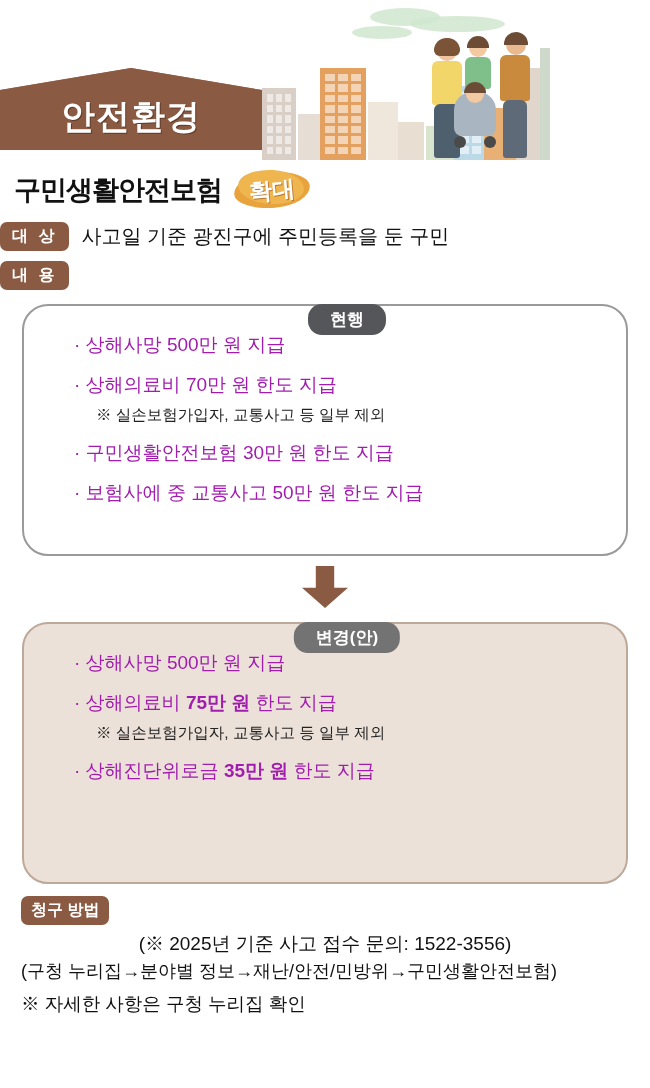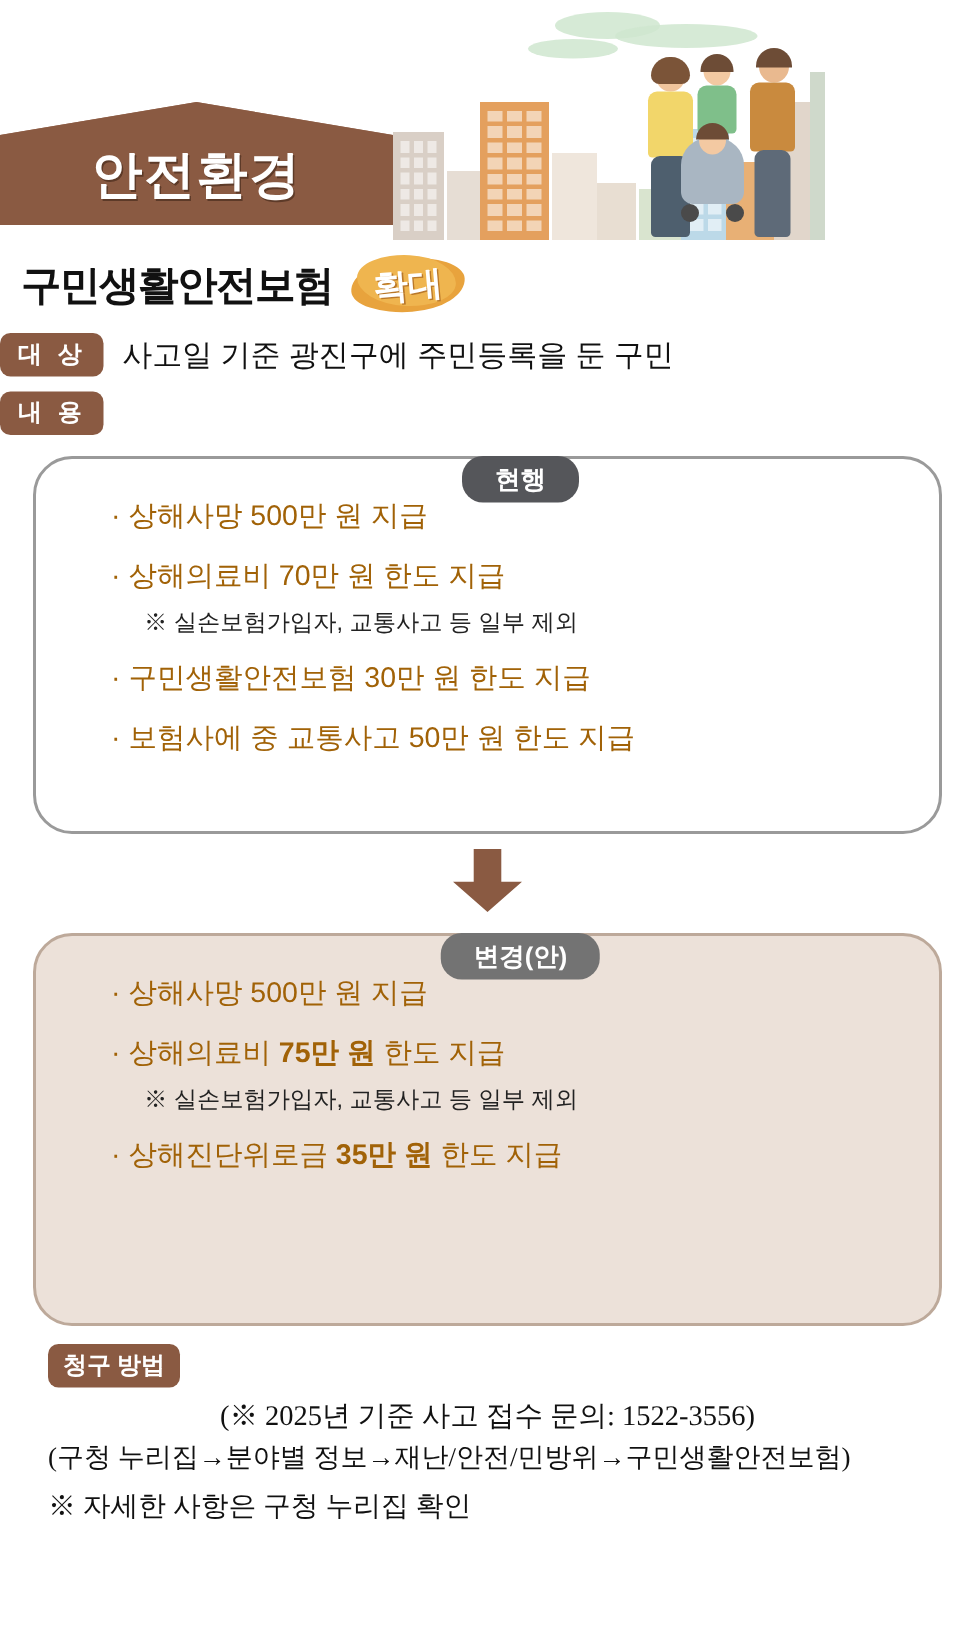--- a/index.html
+++ b/index.html
@@ -203,21 +203,21 @@
     background: #ffffff;
     min-height: 252px;
   }
   .box.changed {
     border: 2px solid #bda99a;
     background: #ece1d9;
     min-height: 262px;
   }
   .item {
     font-size: 19px;
-    color: #a16207;
+    color: #a21caf;
     margin: 0 0 14px 24px;
     line-height: 1.35;
   }
   .item .b { font-weight: bold; }
   .sub {
     font-size: 15.5px;
     color: #222;
     margin: -6px 0 14px 46px;
   }
 
@@ -231,22 +231,21 @@
   .arrow-shape {
     width: 46px;
     height: 42px;
     background: #8a5a42;
     clip-path: polygon(30% 0, 70% 0, 70% 52%, 100% 52%, 50% 100%, 0 52%, 30% 52%);
   }
 
   
   .footer {
     margin: 12px 0 0 0;
-    padding: 0 26px;
-    font-family: Liberation Serif, serif;
+    padding: 0 15px;
   }
   .claim-row {
     display: flex;
     align-items: center;
     margin-left: 6px;
   }
   .claim-pill {
     background: #8a5a42;
     color: #fff;
     font-size: 16px;

